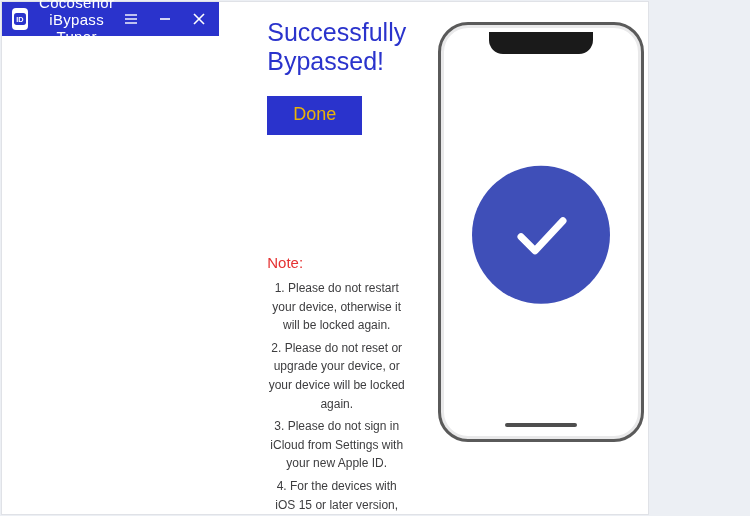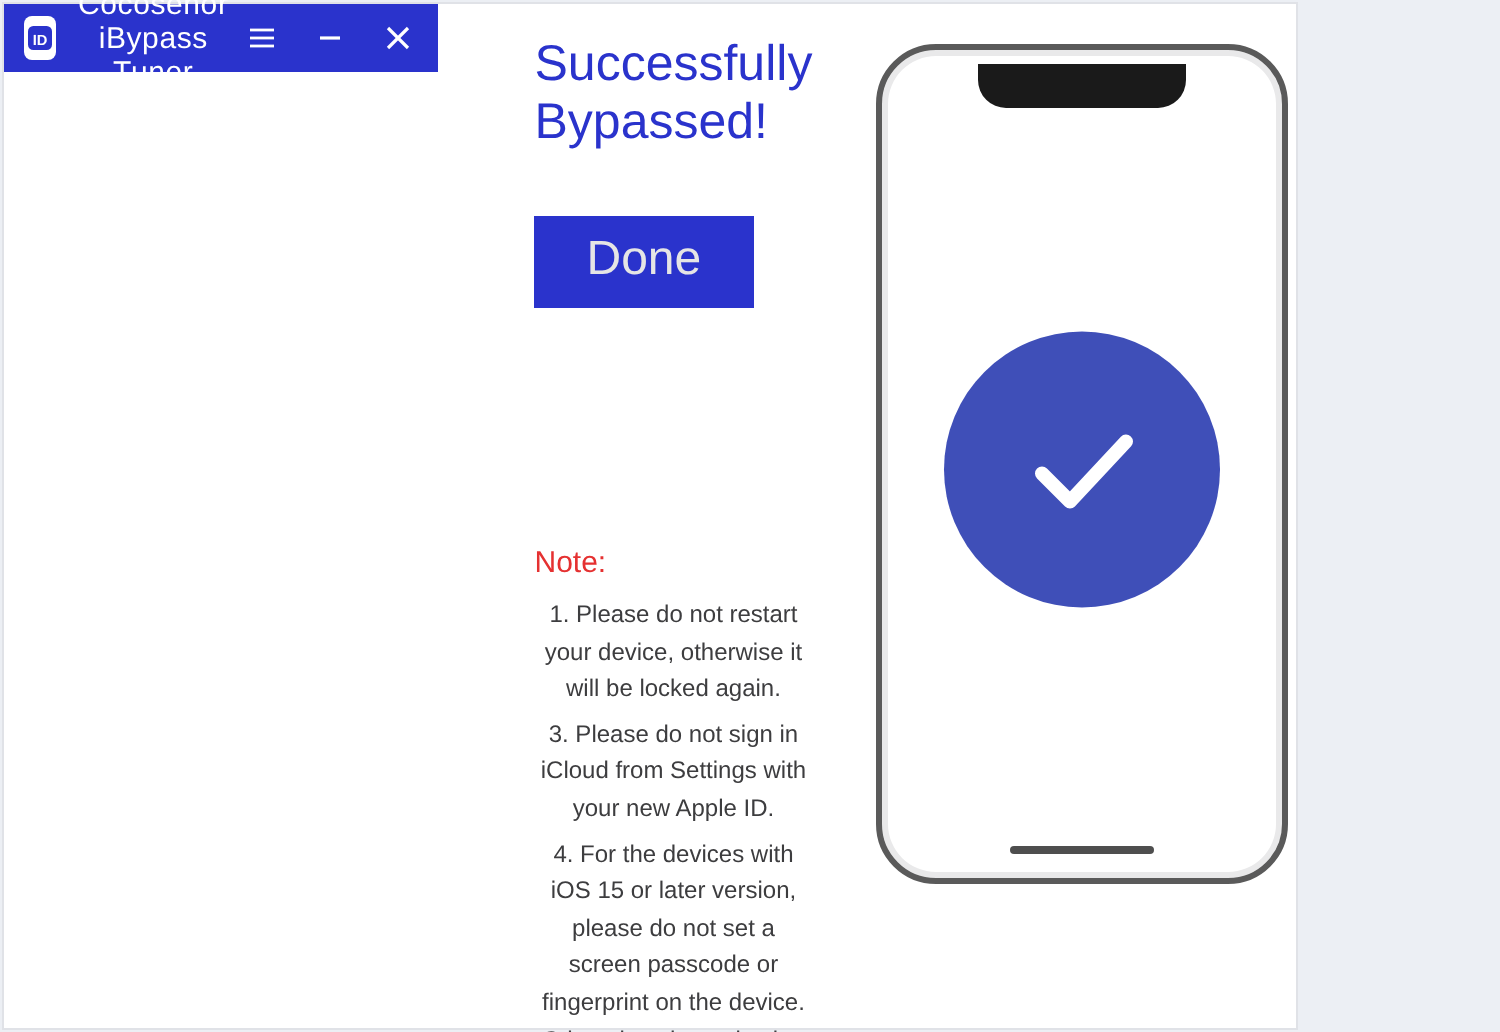--- a/index.html
+++ b/index.html
@@ -71,27 +71,26 @@
   }
   .desc {
     color: #3d3d3f;
     font-size: 13px;
     line-height: 1.55;
     margin-bottom: 24px;
     max-width: 370px;
   }
   .done-btn {
     background: #2a33cc;
-    color: #e5e5e5;
-    font-size: 24px;
+    color: #eab308;
+    font-size: 18px;
     font-weight: 400;
     border: none;
     padding: 8px 26px 10px 26px;
     cursor: pointer;
-    margin-top: 12px;
   }
   .note-block {
     margin-top: 119px;
   }
   .note-title {
     color: #e53131;
     font-size: 15px;
     margin-bottom: 8px;
   }
   .note-list {
@@ -195,20 +194,21 @@
 
   <div class="content">
     <div class="left-col">
       <div class="heading">Successfully Bypassed!</div>
       <button class="done-btn">Done</button>
 
       <div class="note-block">
         <div class="note-title">Note:</div>
         <ul class="note-list">
           <li>1. Please do not restart your device, otherwise it will be locked again.</li>
+          <li>2. Please do not reset or upgrade your device, or your device will be locked again.</li>
           <li>3. Please do not sign in iCloud from Settings with your new Apple ID.</li>
           <li>4. For the devices with iOS 15 or later version, please do not set a screen passcode or fingerprint on the device. Otherwise, the activation lock screen of the original Apple ID will appear again.</li>
         </ul>
       </div>
     </div>
 
     <div class="right-col">
       <div class="phone">
         <div class="notch"></div>
         <div class="check-circle">

